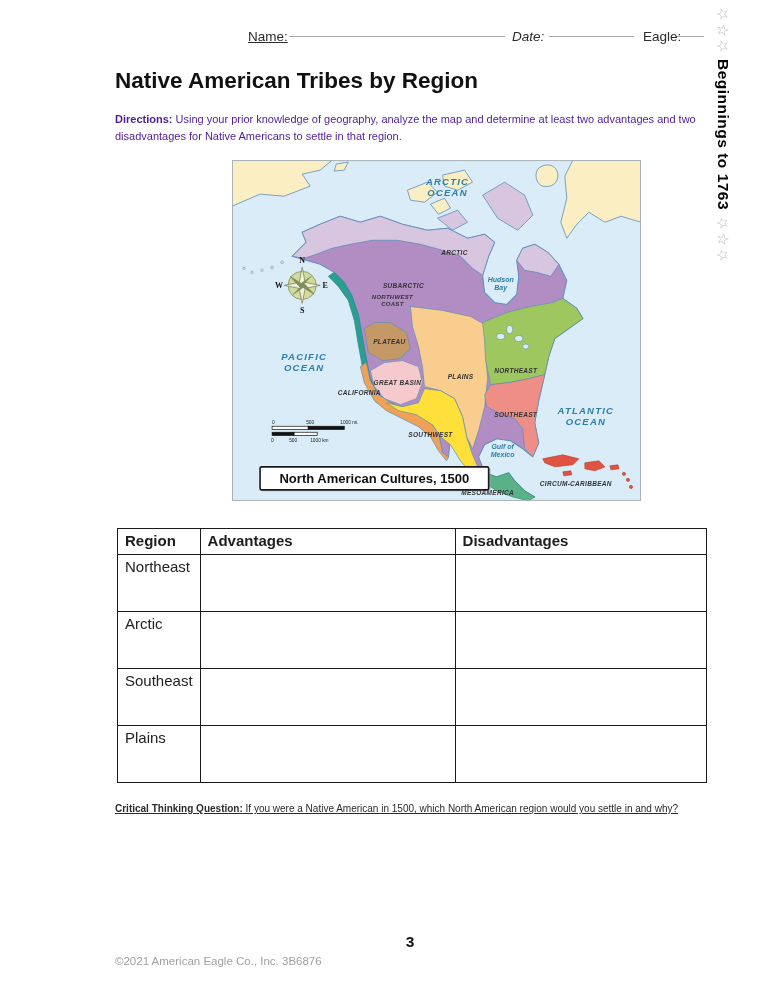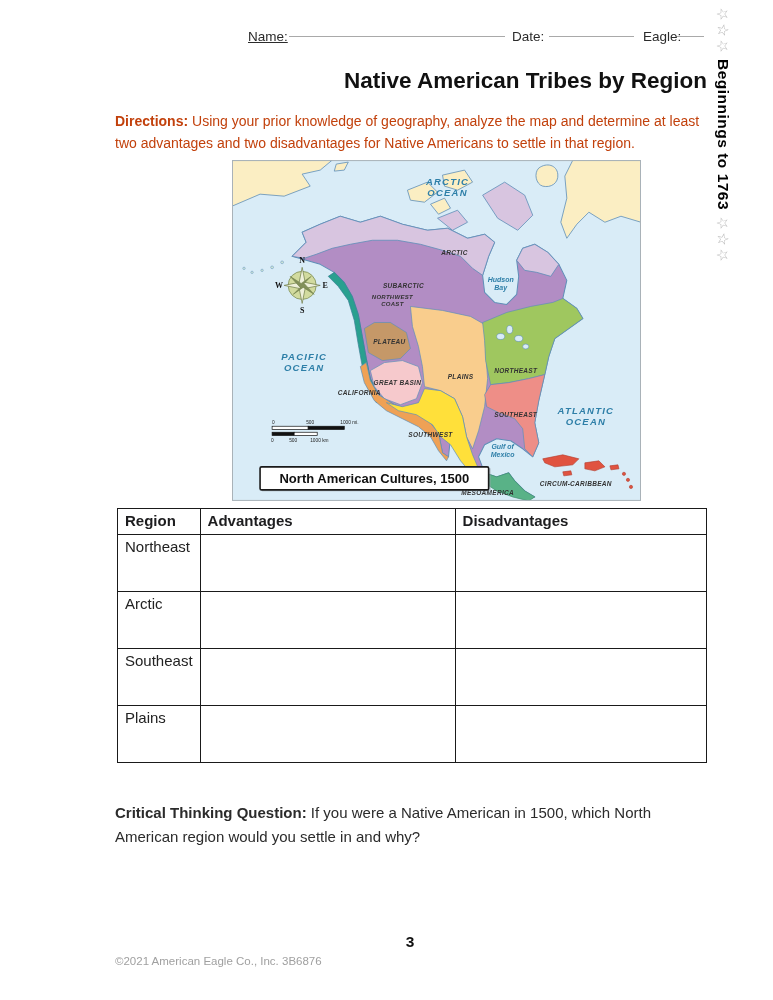--- a/index.html
+++ b/index.html
@@ -11,57 +11,57 @@
   .blank-line{position:absolute;border-bottom:1.2px solid #a9a9a9;height:14px;}
 
   
   #sidebar{position:absolute;left:704px;top:6px;width:38px;display:flex;flex-direction:column;align-items:center;}
   .star{color:#b3b3b3;font-size:15px;line-height:15px;height:16px;}
   .star:nth-child(odd){transform:rotate(-18deg);}
   .star:nth-child(even){transform:rotate(14deg);}
   #sidebar-title{writing-mode:vertical-rl;font-weight:bold;font-size:15.5px;letter-spacing:.5px;color:#000;margin:5px 0;white-space:nowrap;}
 
   
-  #page-title{position:absolute;left:115px;top:68px;width:592px;text-align:right;font-size:22.5px;font-weight:bold;color:#111;}
-  #directions{position:absolute;left:115px;top:111px;width:594px;font-size:14px;line-height:1.55;color:#c2410c;}
+  #page-title{position:absolute;left:115px;top:68px;width:592px;text-align:left;font-size:22.5px;font-weight:bold;color:#111;}
+  #directions{position:absolute;left:115px;top:111px;width:594px;font-size:11px;line-height:1.55;color:#4c1d95;}
   .bold-lead{font-weight:bold;}
 
   
   #map-wrap{position:absolute;left:232px;top:160px;width:409px;height:341px;}
 
   
-  #region-table{position:absolute;left:117px;top:508px;border-collapse:collapse;border-radius:30px;}
+  #region-table{position:absolute;left:117px;top:528px;border-collapse:collapse;border-radius:30px;}
   #region-table th,#region-table td{border:1.8px solid #1a1a1a;font-size:15px;text-align:left;vertical-align:top;padding:3px 7px;}
   #region-table th{font-weight:bold;height:19px;}
   #region-table td{height:50px;font-weight:normal;color:#222;}
   .col-region{width:66px;}
   .col-adv{width:240px;margin-left:41px;}
   .col-dis{width:236px;}
 
   
-  #ctq{position:absolute;left:115px;top:801px;width:594px;font-size:15px;line-height:1.6;color:#2b2b2b;}
+  #ctq{position:absolute;left:115px;top:801px;width:594px;font-size:10px;line-height:1.6;color:#2b2b2b;text-decoration:underline;}
   #page-number{position:absolute;left:115px;top:933px;width:590px;text-align:center;font-size:15.5px;font-weight:bold;color:#111;}
   #copyright{position:absolute;left:115px;top:955px;width:590px;text-align:left;font-size:11.5px;color:#a0a0a0;}
 
   
   .ocean-lbl{font-family:"Liberation Sans",sans-serif;font-weight:bold;font-style:italic;fill:#2e7fa8;letter-spacing:1.2px;}
   .water-lbl{font-family:"Liberation Sans",sans-serif;font-weight:bold;font-style:italic;fill:#2e7fa8;}
   .region-lbl{font-family:"Liberation Sans",sans-serif;font-weight:bold;font-style:italic;fill:#333;letter-spacing:.3px;}
   .compass-lbl{font-family:"Liberation Serif",serif;font-weight:bold;fill:#111;}
   .scale-lbl{font-family:"Liberation Sans",sans-serif;fill:#222;}
   .caption-lbl{font-family:"Liberation Sans",sans-serif;font-weight:bold;fill:#101010;}
 </style>
 </head>
 <body>
 
 <div id="page">
 
   <span class="hdr-label" style="left:248px;top:29px;text-decoration:underline;">Name:</span>
   <span class="blank-line" style="left:289px;top:22px;width:216px;"></span>
-  <span class="hdr-label" style="left:512px;top:29px;">Date:</span>
+  <span class="hdr-label" style="left:512px;top:29px;font-style:italic;">Date:</span>
   <span class="blank-line" style="left:549px;top:22px;width:85px;"></span>
   <span class="hdr-label" style="left:643px;top:29px;">Eagle:</span>
   <span class="blank-line" style="left:677px;top:22px;width:27px;"></span>
 
   <div id="sidebar">
     <span class="star">☆</span>
     <span class="star">☆</span>
     <span class="star">☆</span>
     <span id="sidebar-title">Beginnings to 1763</span>
     <span class="star">☆</span>

